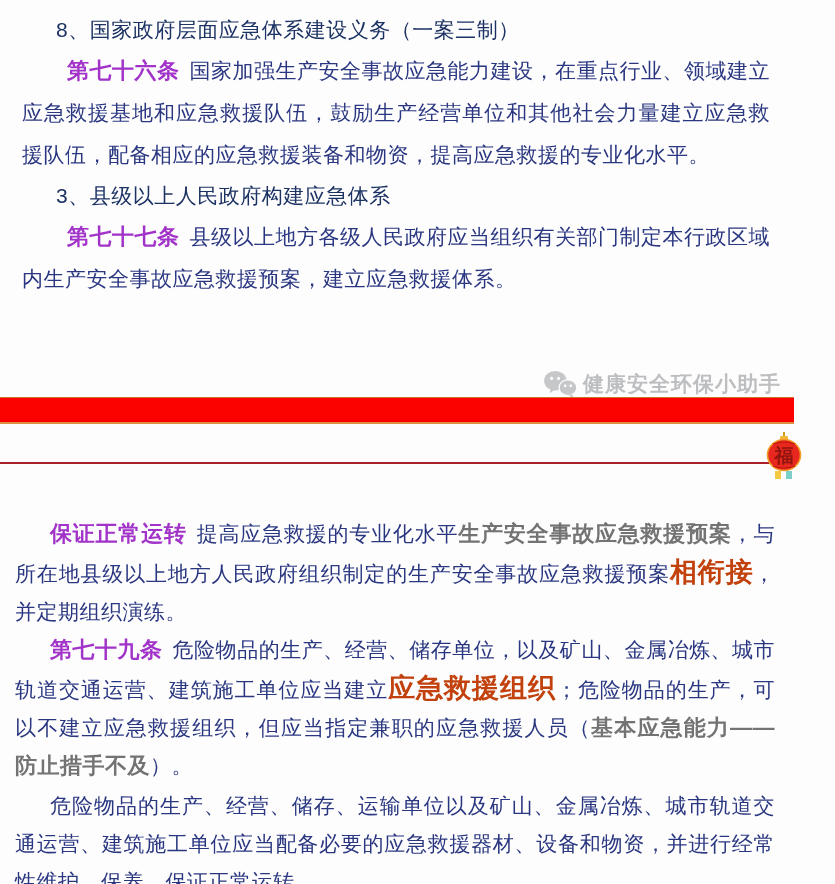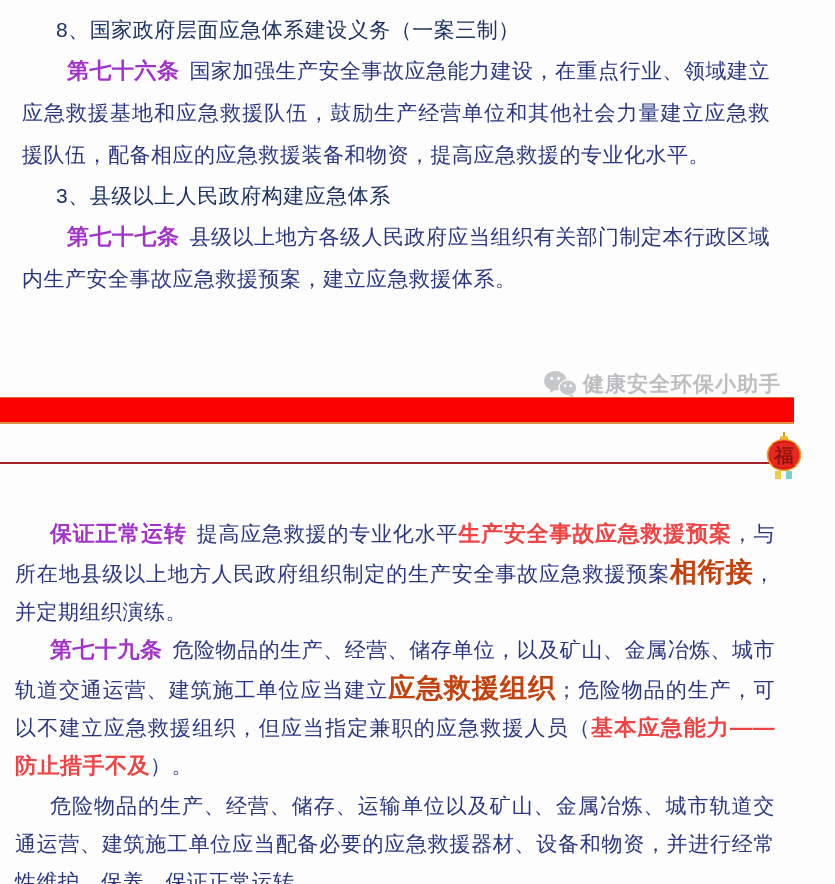--- a/index.html
+++ b/index.html
@@ -21,21 +21,21 @@
     margin:0 0 0 34px;
     font-size:21px;font-weight:400;color:#1c3263;
     line-height:40px;text-align:left;letter-spacing:.5px;
   }
   .para{margin:0;}
   .para.art{text-indent:45px;}
   .para.indent{text-indent:28px;margin-top:2px;}
   .seg{white-space:pre-wrap;}
   .seg-article{color:#a233c8;font-weight:700;font-size:22px;margin-right:10px;}
   .seg-plain{}
-  .seg-em{color:#ef4444;font-weight:700;font-size:22px;}
+  .seg-em{color:#737373;font-weight:700;font-size:22px;}
   .seg-em-big{color:#c2410c;font-weight:700;font-size:27px;}
   
   .watermark{
     position:absolute;top:370px;left:543px;
     display:flex;align-items:center;gap:6px;
     color:#bdbec0;font-size:21px;letter-spacing:1px;
     font-weight:600;
   }
   
   .red-band{

